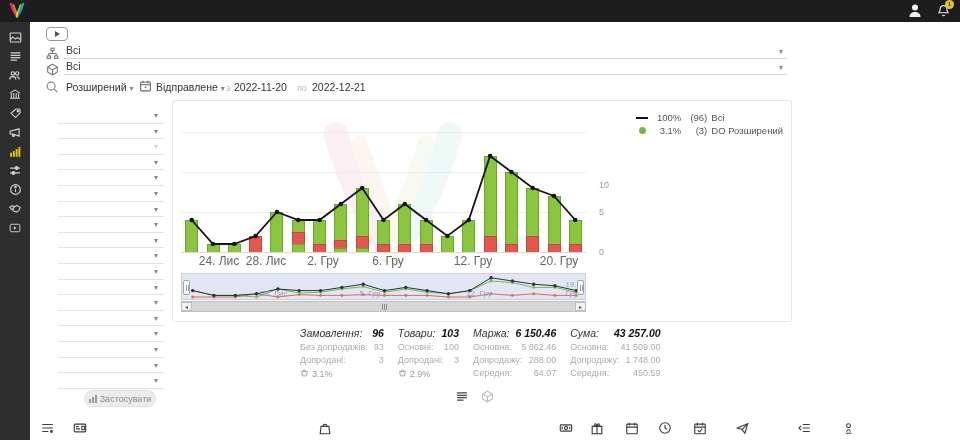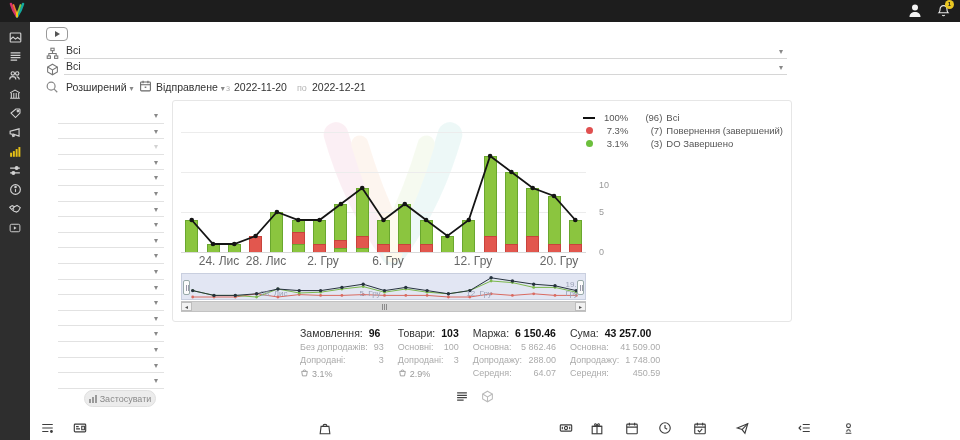--- a/index.html
+++ b/index.html
@@ -45,21 +45,21 @@
 
   
   #card { position:absolute; left:172px; top:100px; width:620px; height:222px; background:#fff;
     border:1px solid #e6e6e6; border-radius:3px; }
   #watermark { position:absolute; left:125px; top:5px; opacity:0.07; pointer-events:none; }
   #legend { position:absolute; right:8px; top:10px; font-size:9.5px; color:#555; }
   .lg-row { display:flex; align-items:center; height:13px; cursor:pointer; }
   .lg-mark { width:14px; display:flex; justify-content:center; align-items:center; }
   .lg-dot { width:7px; height:7px; border-radius:50%; }
   .lg-line { width:12px; height:2px; background:#111; }
-  .lg-pct { width:32px; text-align:right; margin-right:8px; }
+  .lg-pct { width:32px; text-align:right; margin-right:0; }
   .lg-cnt { width:26px; text-align:right; margin-right:4px; color:#555; }
 
   #plot { position:absolute; left:8px; top:0; width:405px; height:160px; }
   .gridline { position:absolute; left:0; width:405px; height:1px; background:#ececec; }
   .gridline.base { background:#d9d9d9; }
   .bar-seg { position:absolute; width:13px; }
   .ylab { position:absolute; left:418px; font-size:9px; color:#999; }
   .xlab { position:absolute; top:153px; font-size:12px; color:#666; white-space:nowrap; transform:translateX(-50%); }
 
   #nav { position:absolute; left:8px; top:172px; width:405px; height:27px; background:#e2e6f3;
@@ -71,21 +71,21 @@
     background:#99a; box-shadow:2px 0 0 #99a; }
   #scrollbar { position:absolute; left:8px; top:200px; width:405px; height:11px; background:#d6d6d6; border:1px solid #c2c2c2; }
   .sc-btn { position:absolute; top:0; width:11px; height:9px; background:#f2f2f2; border:1px solid #bdbdbd;
     display:flex; align-items:center; justify-content:center; font-size:6px; color:#555; cursor:pointer; }
   #sc-grip { position:absolute; left:197px; top:2px; width:10px; height:6px; display:flex; gap:1px; justify-content:center; cursor:grab; }
   #sc-grip i { width:1px; height:6px; background:#8a8a8a; display:block; }
 
   
   #stats { position:absolute; left:300px; top:327px; display:flex; gap:14px; }
   .st-col { display:flex; flex-direction:column; }
-  .st-title { display:flex; font-size:10.5px; color:#333; gap:6px; }
+  .st-title { display:flex; justify-content:space-between; font-size:10.5px; color:#333; gap:6px;font-style:italic; }
   .st-title b { color:#111; }
   .st-row { display:flex; justify-content:space-between; font-size:9px; color:#ababab; margin-top:3px; gap:6px; }
   .st-foot { display:flex; align-items:center; gap:3px; font-size:9px; color:#9a9a9a; margin-top:3px; }
   #toggles { position:absolute; left:455px; top:389px; display:flex; gap:12px; }
   .tg { cursor:pointer; }
 
   
   #toolbar { position:absolute; left:30px; top:418px; width:930px; height:22px; background:#fff; }
   .tb-ic { position:absolute; top:3px; color:#3d3d3d; cursor:pointer; }
 
@@ -421,33 +421,25 @@
         <div class="lg-row">
           <span class="lg-mark">
             <span class="lg-line"></span>
           </span>
           <span class="lg-pct">100%</span>
           <span class="lg-cnt">(96)</span>
           <span>Всі</span>
         </div>
         <div class="lg-row">
           <span class="lg-mark">
-            <span class="lg-dot" style="background:#e05050"></span>
-          </span>
-          <span class="lg-pct">7.3%</span>
-          <span class="lg-cnt">(7)</span>
-          <span>Повернення (завершений)</span>
-        </div>
-        <div class="lg-row">
-          <span class="lg-mark">
             <span class="lg-dot" style="background:#6cbf3c"></span>
           </span>
           <span class="lg-pct">3.1%</span>
           <span class="lg-cnt">(3)</span>
-          <span>DO Завершено</span>
+          <span>DO Розширений</span>
         </div>
       </div>
     <div id="nav">
         <svg width="405" height="27" style="position: absolute; left: 0px; top: 0px;">
           <polyline points="10.7,23.0 32.0,23.0 53.3,23.0 74.6,19.8 95.9,23.0 117.2,20.6 138.6,21.4 159.9,21.4 181.2,20.6 202.5,21.4 223.8,21.4 245.1,21.4 266.4,23.0 287.8,23.0 309.1,19.8 330.4,21.4 351.7,19.8 373.0,21.4 394.3,21.4 " fill="none" stroke="#d96a60" stroke-width="1"></polyline>
           <circle cx="10.7" cy="23.0" r="1.4" fill="#d96a60"></circle>
           <circle cx="32.0" cy="23.0" r="1.4" fill="#d96a60"></circle>
           <circle cx="53.3" cy="23.0" r="1.4" fill="#d96a60"></circle>
           <circle cx="74.6" cy="19.8" r="1.4" fill="#d96a60"></circle>
           <circle cx="95.9" cy="23.0" r="1.4" fill="#d96a60"></circle>

